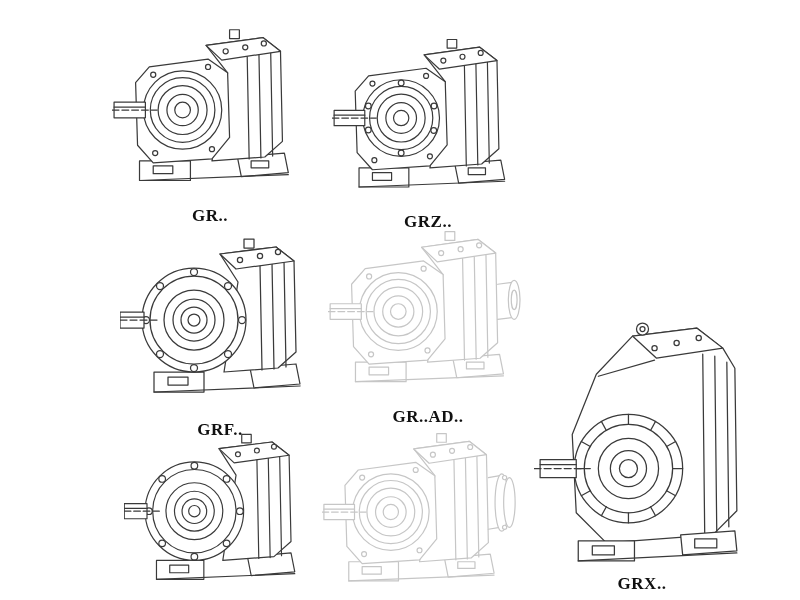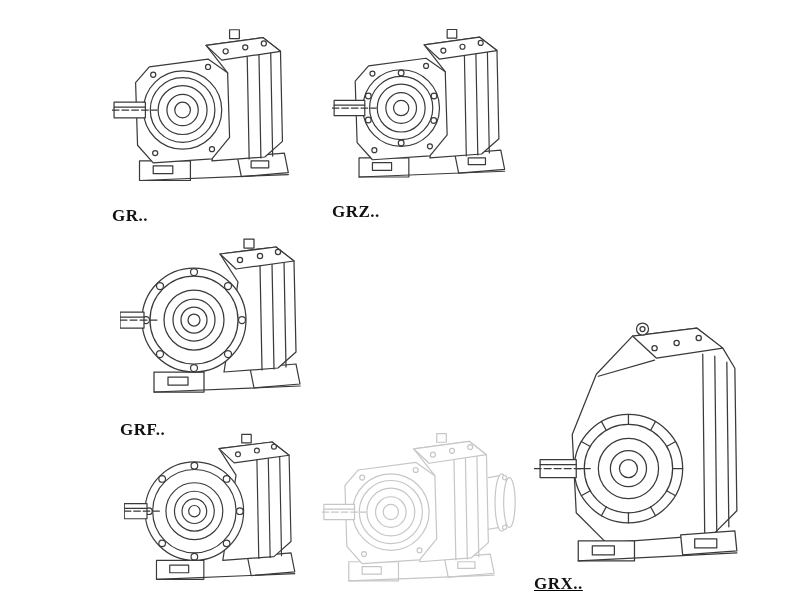--- a/index.html
+++ b/index.html
@@ -1,18 +1,18 @@
 <!DOCTYPE html>
 <html><head>
 <meta charset="utf-8">
 <style>
   html,body{margin:0;padding:0;background:#ffffff;}
   #stage{position:relative;width:800px;height:600px;background:#ffffff;overflow:hidden;
          font-family:"Liberation Serif", serif;}
-  .cell{position:absolute;display:flex;flex-direction:column;}
+  .cell{position:absolute;display:flex;flex-direction:column;align-items:center;}
   .cell svg{color:#3a3a3a;display:block;}
   .cell.muted svg{color:#c6c6c6;}
   .cap{font-weight:bold;font-size:17px;color:#111111;letter-spacing:0.5px;margin-top:2px;
        font-family:"Liberation Serif", serif;white-space:nowrap;}
   .defs-holder{position:absolute;width:0;height:0;overflow:hidden;}
   .sym{stroke:currentColor;fill:none;stroke-width:1.25;stroke-linejoin:round;stroke-linecap:round;}
 </style>
 </head>
 <body>
 
@@ -180,21 +180,21 @@
 
 <div id="stage">
 
   <figure class="cell" style="left:72px;top:2px;">
     <svg viewBox="0 0 200 190" width="196" height="186">
       <use href="#symA"></use>
     </svg>
     <figcaption class="cap">GR..</figcaption>
   </figure>
 
-  <figure class="cell" style="left:292px;top:2px;">
+  <figure class="cell" style="left:292px;top:12px;">
     <svg viewBox="0 0 200 190" width="192" height="182">
       <use href="#symA"></use>
       <g class="sym">
         <circle cx="106" cy="107" r="3" fill="#fff"></circle>
         <circle cx="72" cy="130.5" r="3" fill="#fff"></circle>
         <circle cx="37.7" cy="106.5" r="3" fill="#fff"></circle>
         <circle cx="37.7" cy="81.5" r="3" fill="#fff"></circle>
         <circle cx="72" cy="57.5" r="3" fill="#fff"></circle>
         <circle cx="106.3" cy="81.5" r="3" fill="#fff"></circle>
       </g>
@@ -203,22 +203,28 @@
   </figure>
 
 
   <figure class="cell" style="left:80px;top:212px;">
     <svg viewBox="0 0 200 190" width="200" height="190">
       <use href="#symB"></use>
     </svg>
     <figcaption class="cap">GRF..</figcaption>
   </figure>
 
-
-  <figure class="cell" style="left:494px;top:300px;text-decoration:underline;">
+  <figure class="cell muted" style="left:288px;top:204px;">
+    <svg viewBox="0 0 205 190" width="200" height="185">
+      <use href="#symAD"></use>
+    </svg>
+    <figcaption class="cap">GR..AD..</figcaption>
+  </figure>
+
+  <figure class="cell" style="left:494px;top:300px;">
     <svg viewBox="0 0 215 255" width="216" height="256">
       <use href="#symE"></use>
     </svg>
     <figcaption class="cap">GRX..</figcaption>
   </figure>
 
   <figure class="cell" style="left:84px;top:408px;">
     <svg viewBox="0 0 200 190" width="190" height="180">
       <use href="#symB"></use>
     </svg>

